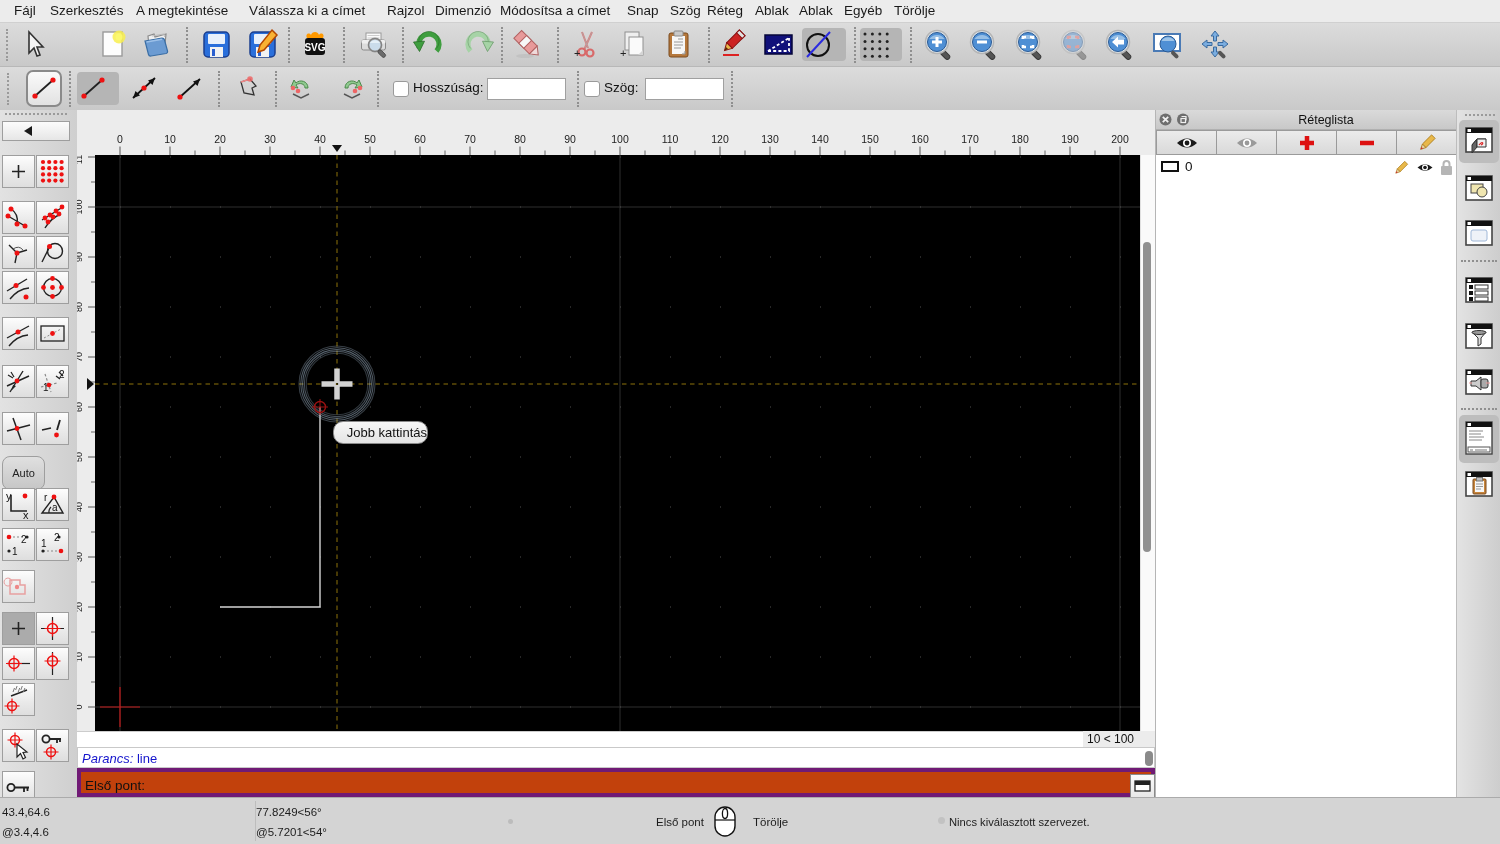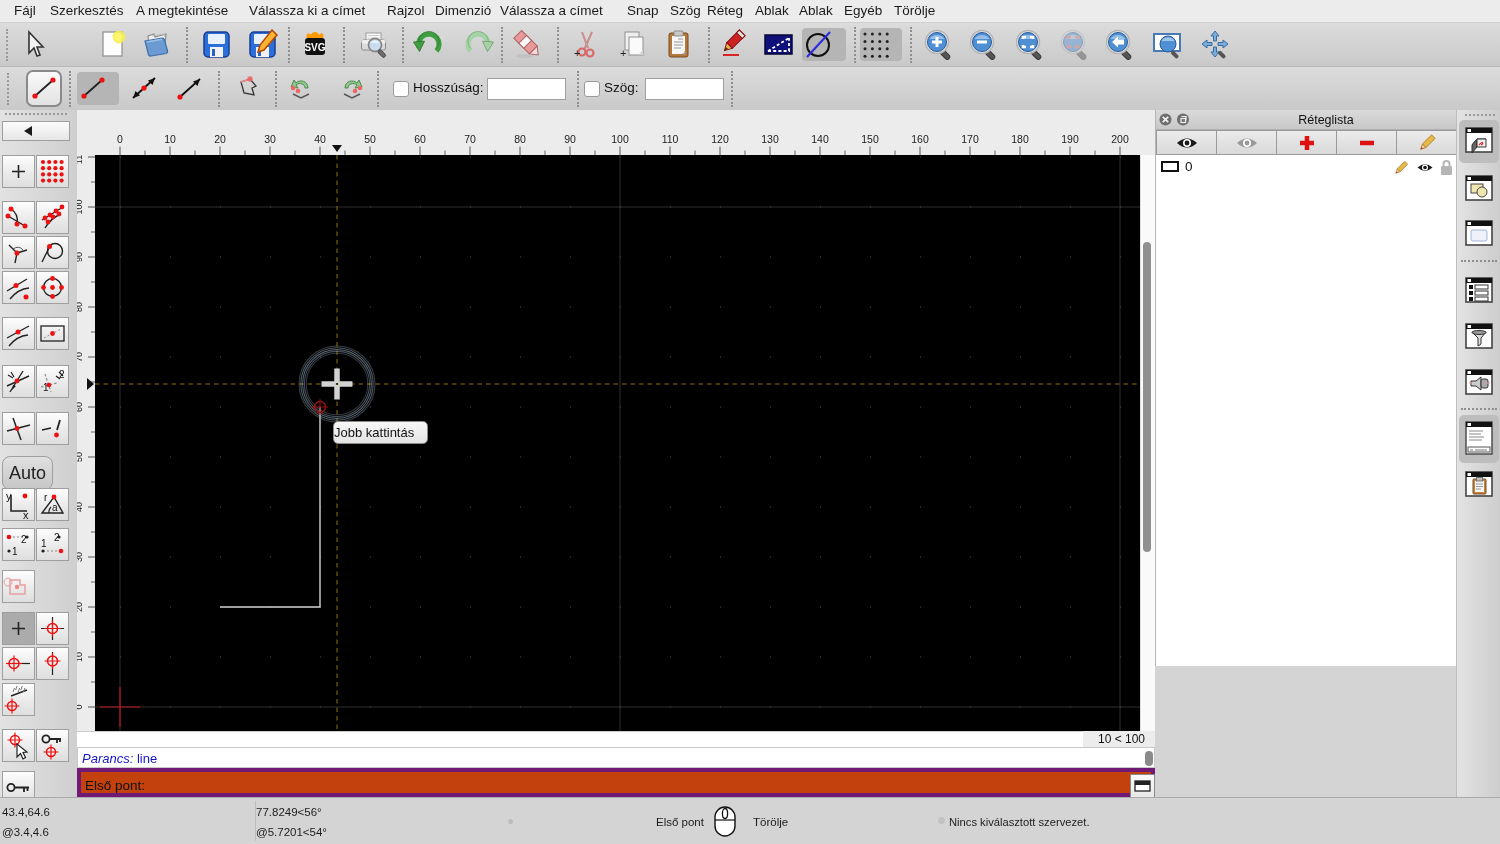--- a/index.html
+++ b/index.html
@@ -11,34 +11,34 @@
 .vsep{position:absolute;top:4px;width:0px;height:36px;border-left:2px dotted #8f8f8f;}
 .handle{position:absolute;top:6px;width:0px;height:32px;border-left:2px dotted #9a9a9a;}
 .tbtn{position:absolute;top:5px;width:33px;height:33px;}
 .selbg{background:#b5b5b5;border-radius:4px;}
 #leftdock{left:0;top:110px;width:77px;height:687px;background:linear-gradient(90deg,#e2e2e2,#cfcfcf);}
 .lbtn{position:absolute;width:33px;height:33px;background:linear-gradient(#fdfdfd,#e9e9e9 60%,#dedede);border:1px solid #9e9e9e;box-sizing:border-box;}
 .lbtn.c1{left:2px;} .lbtn.c2{left:36px;}
 #mdi{left:77px;top:110px;width:1078px;height:687px;background:#ececec;}
 #mdititle{left:0;top:0;width:1078px;height:20px;background:linear-gradient(#d8d8d8,#cbcbcb);border-bottom:1px solid #b0b0b0;}
 #canvas{left:18px;top:45px;width:1045px;height:576px;background:#000;overflow:hidden;}
-#rpanel{left:1155px;top:110px;width:301px;height:556px;background:#fff;border-left:1px solid #b5b5b5;box-sizing:border-box;}
+#rpanel{left:1155px;top:110px;width:301px;height:687px;background:#fff;border-left:1px solid #b5b5b5;box-sizing:border-box;}
 #rdock{left:1456px;top:110px;width:44px;height:687px;background:linear-gradient(90deg,#e3e3e3,#cdcdcd);border-left:1px solid #bdbdbd;box-sizing:border-box;}
 #statusbar{left:0;top:797px;width:1500px;height:47px;background:#d4d4d4;border-top:1px solid #ababab;box-sizing:border-box;}
 .st{position:absolute;font-size:11.5px;color:#1c1c1c;white-space:nowrap;}
 svg{display:block;}
 </style></head><body>
 <div id="menubar" class="abs">
     <span style="left:14px">Fájl</span>
     <span style="left:50px">Szerkesztés</span>
     <span style="left:136px">A megtekintése</span>
     <span style="left:249px">Válassza ki a címet</span>
     <span style="left:387px">Rajzol</span>
     <span style="left:435px">Dimenzió</span>
-    <span style="left:500px">Válassza a címet</span>
+    <span style="left:500px">Módosítsa a címet</span>
     <span style="left:627px">Snap</span>
     <span style="left:670px">Szög</span>
     <span style="left:707px">Réteg</span>
     <span style="left:755px">Ablak</span>
     <span style="left:799px">Ablak</span>
     <span style="left:844px">Egyéb</span>
     <span style="left:894px">Törölje</span>
   </div>
 <div id="tb1" class="abs">
     <div class="handle" style="left:6px"></div>
@@ -477,21 +477,21 @@
         <circle cx="14" cy="15.5" r="2.4" fill="#e11"></circle>
       </svg>
     </div>
     <div class="lbtn c2" style="top:302px">
       <svg width="31" height="31" viewBox="0 0 31 31">
         <line x1="5" y1="17" x2="14" y2="15" stroke="#222" stroke-width="1.5"></line>
         <path d="M23 7 L20 17" stroke="#222" stroke-width="1.8"></path>
         <circle cx="19.5" cy="22" r="2.4" fill="#e11"></circle>
       </svg>
     </div>
-    <div class="abs" style="left:2px;top:346px;width:51px;height:34px;background:linear-gradient(#e0e0e0,#c6c6c6);border:1px solid #9e9e9e;border-radius:8px;box-sizing:border-box;text-align:center;font-size:18px;color:#222;line-height:32px;">Auto</div>
+    <div class="abs" style="left:2px;top:346px;width:43px;height:34px;background:linear-gradient(#e0e0e0,#c6c6c6);border:1px solid #9e9e9e;border-radius:8px;box-sizing:border-box;text-align:center;font-size:11px;color:#222;line-height:32px;">Auto</div>
     <div class="lbtn c1" style="top:378px">
       <svg width="31" height="31" viewBox="0 0 31 31">
         <path d="M8 6 L8 22 L24 22" fill="none" stroke="#222" stroke-width="1.6"></path>
         <text x="3" y="11" font-size="11" fill="#111">y</text>
         <text x="20" y="30" font-size="11" fill="#111">x</text>
         <circle cx="22" cy="7" r="2.4" fill="#e11"></circle>
       </svg>
     </div>
     <div class="lbtn c2" style="top:378px">
       <svg width="31" height="31" viewBox="0 0 31 31">
@@ -712,26 +712,26 @@
         <circle cx="242" cy="229" r="30.8" fill="none" stroke="#9db2c6" stroke-width="1.1" opacity="0.3"></circle>
         <circle cx="242" cy="229" r="32.6" fill="none" stroke="#9db2c6" stroke-width="1.1" opacity="0.45"></circle>
         <circle cx="242" cy="229" r="34.4" fill="none" stroke="#9db2c6" stroke-width="1.1" opacity="0.55"></circle>
         <circle cx="242" cy="229" r="36.2" fill="none" stroke="#9db2c6" stroke-width="1.1" opacity="0.5"></circle>
         <circle cx="242" cy="229" r="38" fill="none" stroke="#9db2c6" stroke-width="1.1" opacity="0.35"></circle>
         <circle cx="225" cy="252" r="5.5" fill="none" stroke="#9a1111" stroke-width="1.4"></circle>
         <path d="M217 252 H233 M225 244 V260" stroke="#9a1111" stroke-width="1"></path>
         <path d="M226.5 229 H240.9 M243.1 229 H257.5" stroke="#d2d2d2" stroke-width="5.5"></path>
         <path d="M242 213.5 V227.9 M242 230.1 V244.5" stroke="#d2d2d2" stroke-width="5.5"></path>
       </svg>
-      <div class="abs" style="left:238px;top:266px;width:93px;height:21px;background:linear-gradient(#f7f7f7,#e4e4e4);border:1px solid #8a8a8a;border-radius:5px;box-shadow:1.5px 2px 3px rgba(0,0,0,0.45);font-size:13px;color:#111;text-align:left;line-height:21px;">Jobb kattintás</div>
+      <div class="abs" style="left:238px;top:266px;width:93px;height:21px;background:linear-gradient(#f7f7f7,#e4e4e4);border:1px solid #8a8a8a;border-radius:10px;box-shadow:1.5px 2px 3px rgba(0,0,0,0.45);font-size:13px;color:#111;text-align:right;line-height:21px;">Jobb kattintás</div>
     </div>
     <div class="abs" style="left:1063px;top:45px;width:15px;height:576px;background:#fafafa;border-left:1px solid #e0e0e0;box-sizing:border-box;"></div>
     <div class="abs" style="left:1066px;top:132px;width:8px;height:310px;background:#909090;border-radius:4px;"></div>
     <div class="abs" style="left:0;top:621px;width:1078px;height:16px;background:#fff;border-top:1px solid #ccc;box-sizing:border-box;"></div>
-    <div class="abs" style="left:1006px;top:621px;width:72px;height:16px;background:#ececec;font-size:12px;color:#111;text-align:right;line-height:16px;"><span style="padding-right:10px">10 &lt; 100</span></div>
+    <div class="abs" style="left:1006px;top:621px;width:72px;height:16px;background:#ececec;font-size:12px;color:#111;text-align:right;line-height:16px;"><span style="padding-right:21px">10 &lt; 100</span></div>
     <div class="abs" style="left:0;top:637px;width:1078px;height:21px;background:#fff;border:1px solid #c9c9c9;box-sizing:border-box;">
       <span class="abs" style="left:4px;top:3px;font-size:13px;color:#1515cc"><i>Parancs:</i> line</span>
       <div class="abs" style="left:1067px;top:3px;width:8px;height:15px;background:#8a8a8a;border-radius:4px;"></div>
     </div>
     <div class="abs" style="left:0;top:658px;width:1078px;height:29px;background:#c2410c;border:4px solid #701a75;box-sizing:border-box;">
       <span class="abs" style="left:4px;top:6px;font-size:13.5px;color:#111">Első pont:</span>
       <div class="abs" style="left:1049px;top:2px;width:25px;height:24px;background:linear-gradient(#fafafa,#e8e8e8);border:1px solid #8a8a8a;box-sizing:border-box;">
         <svg width="23" height="22" viewBox="0 0 23 22">
           <rect x="4" y="6" width="15" height="10" fill="#fff" stroke="#222" stroke-width="1.3"></rect>
           <rect x="4" y="6" width="15" height="4" fill="#222"></rect>

